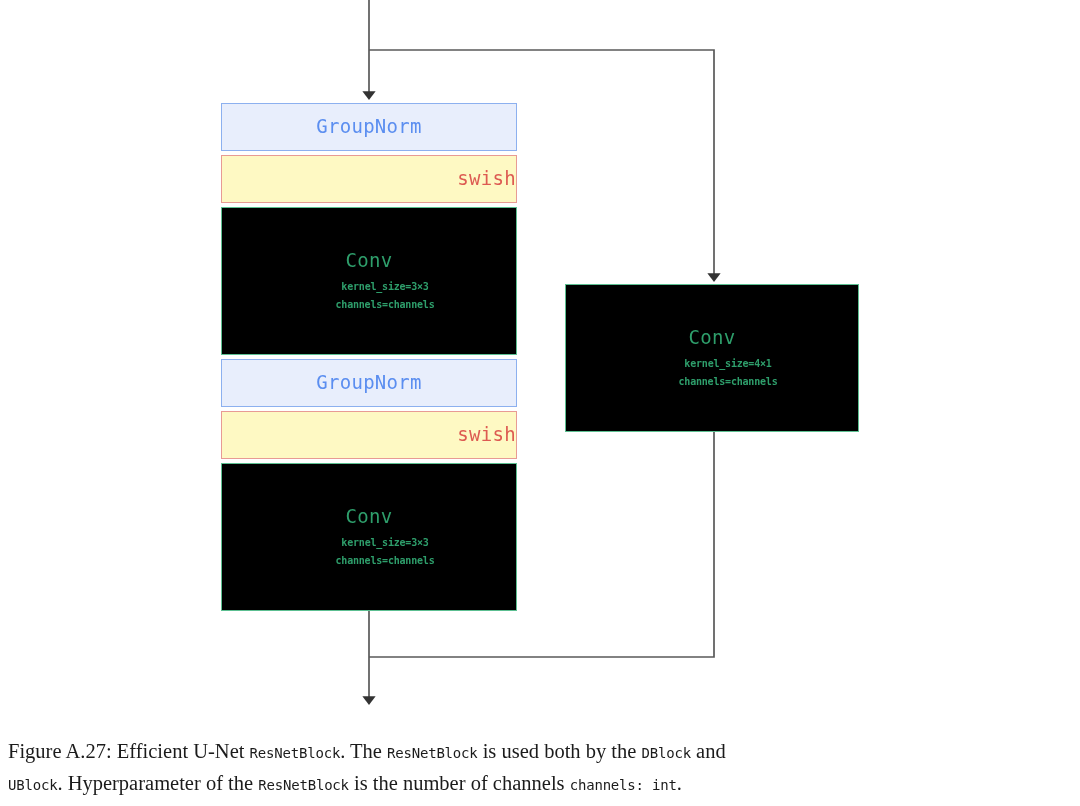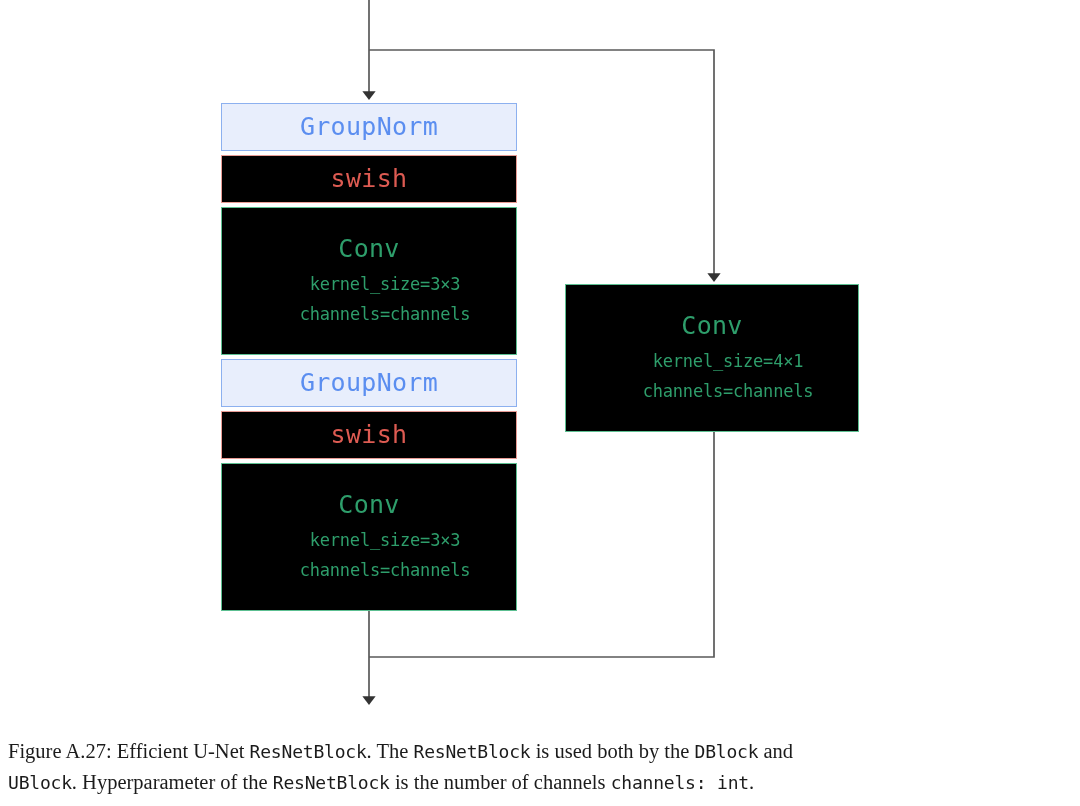--- a/index.html
+++ b/index.html
@@ -37,63 +37,64 @@
     border-width: 1.6px;
     border-style: solid;
     display: flex;
     flex-direction: column;
     align-items: center;
     justify-content: center;
     font-family: "DejaVu Sans Mono", "Liberation Mono", monospace;
     text-align: center;
   }
   .node .title {
-    font-size: 25px;
+    font-size: 19px;
     line-height: 1.25;
     letter-spacing: 0.3px;
   }
   .node .param {
-    font-size: 17px;
+    font-size: 10px;
     line-height: 1.75;
-    font-weight: normal;
+    font-weight: bold;
     letter-spacing: -0.2px;
     padding-left: 32px;
   }
   .node.has-params .title { margin-bottom: 6px; }
 
   .node.norm {
     background: #e8eefc;
     border-color: #8cb0ef;
     color: #5b8ef0;
   }
   .node.act {
-    background: #000000;
+    background: #fef9c3;
     border-color: #e89b94;
     color: #dd5b52;
+    align-items: flex-end;
   }
   .node.conv {
     background: #000000;
     border-color: #5cbf91;
     color: #2e9e6b;
   }
 
   
   #caption {
     position: absolute;
     left: 8px;
     top: 736px;
     width: 1066px;
     font-size: 20.5px;
     line-height: 30px;
     color: #1b1b1b;
     text-align: left;
   }
   #caption .mono {
     font-family: "DejaVu Sans Mono", "Liberation Mono", monospace;
-    font-size: 18px;
+    font-size: 14px;
     letter-spacing: -0.2px;
   }
 </style>
 </head>
 <body>
 
 <div id="page">
 
   <div id="diagram">
 

